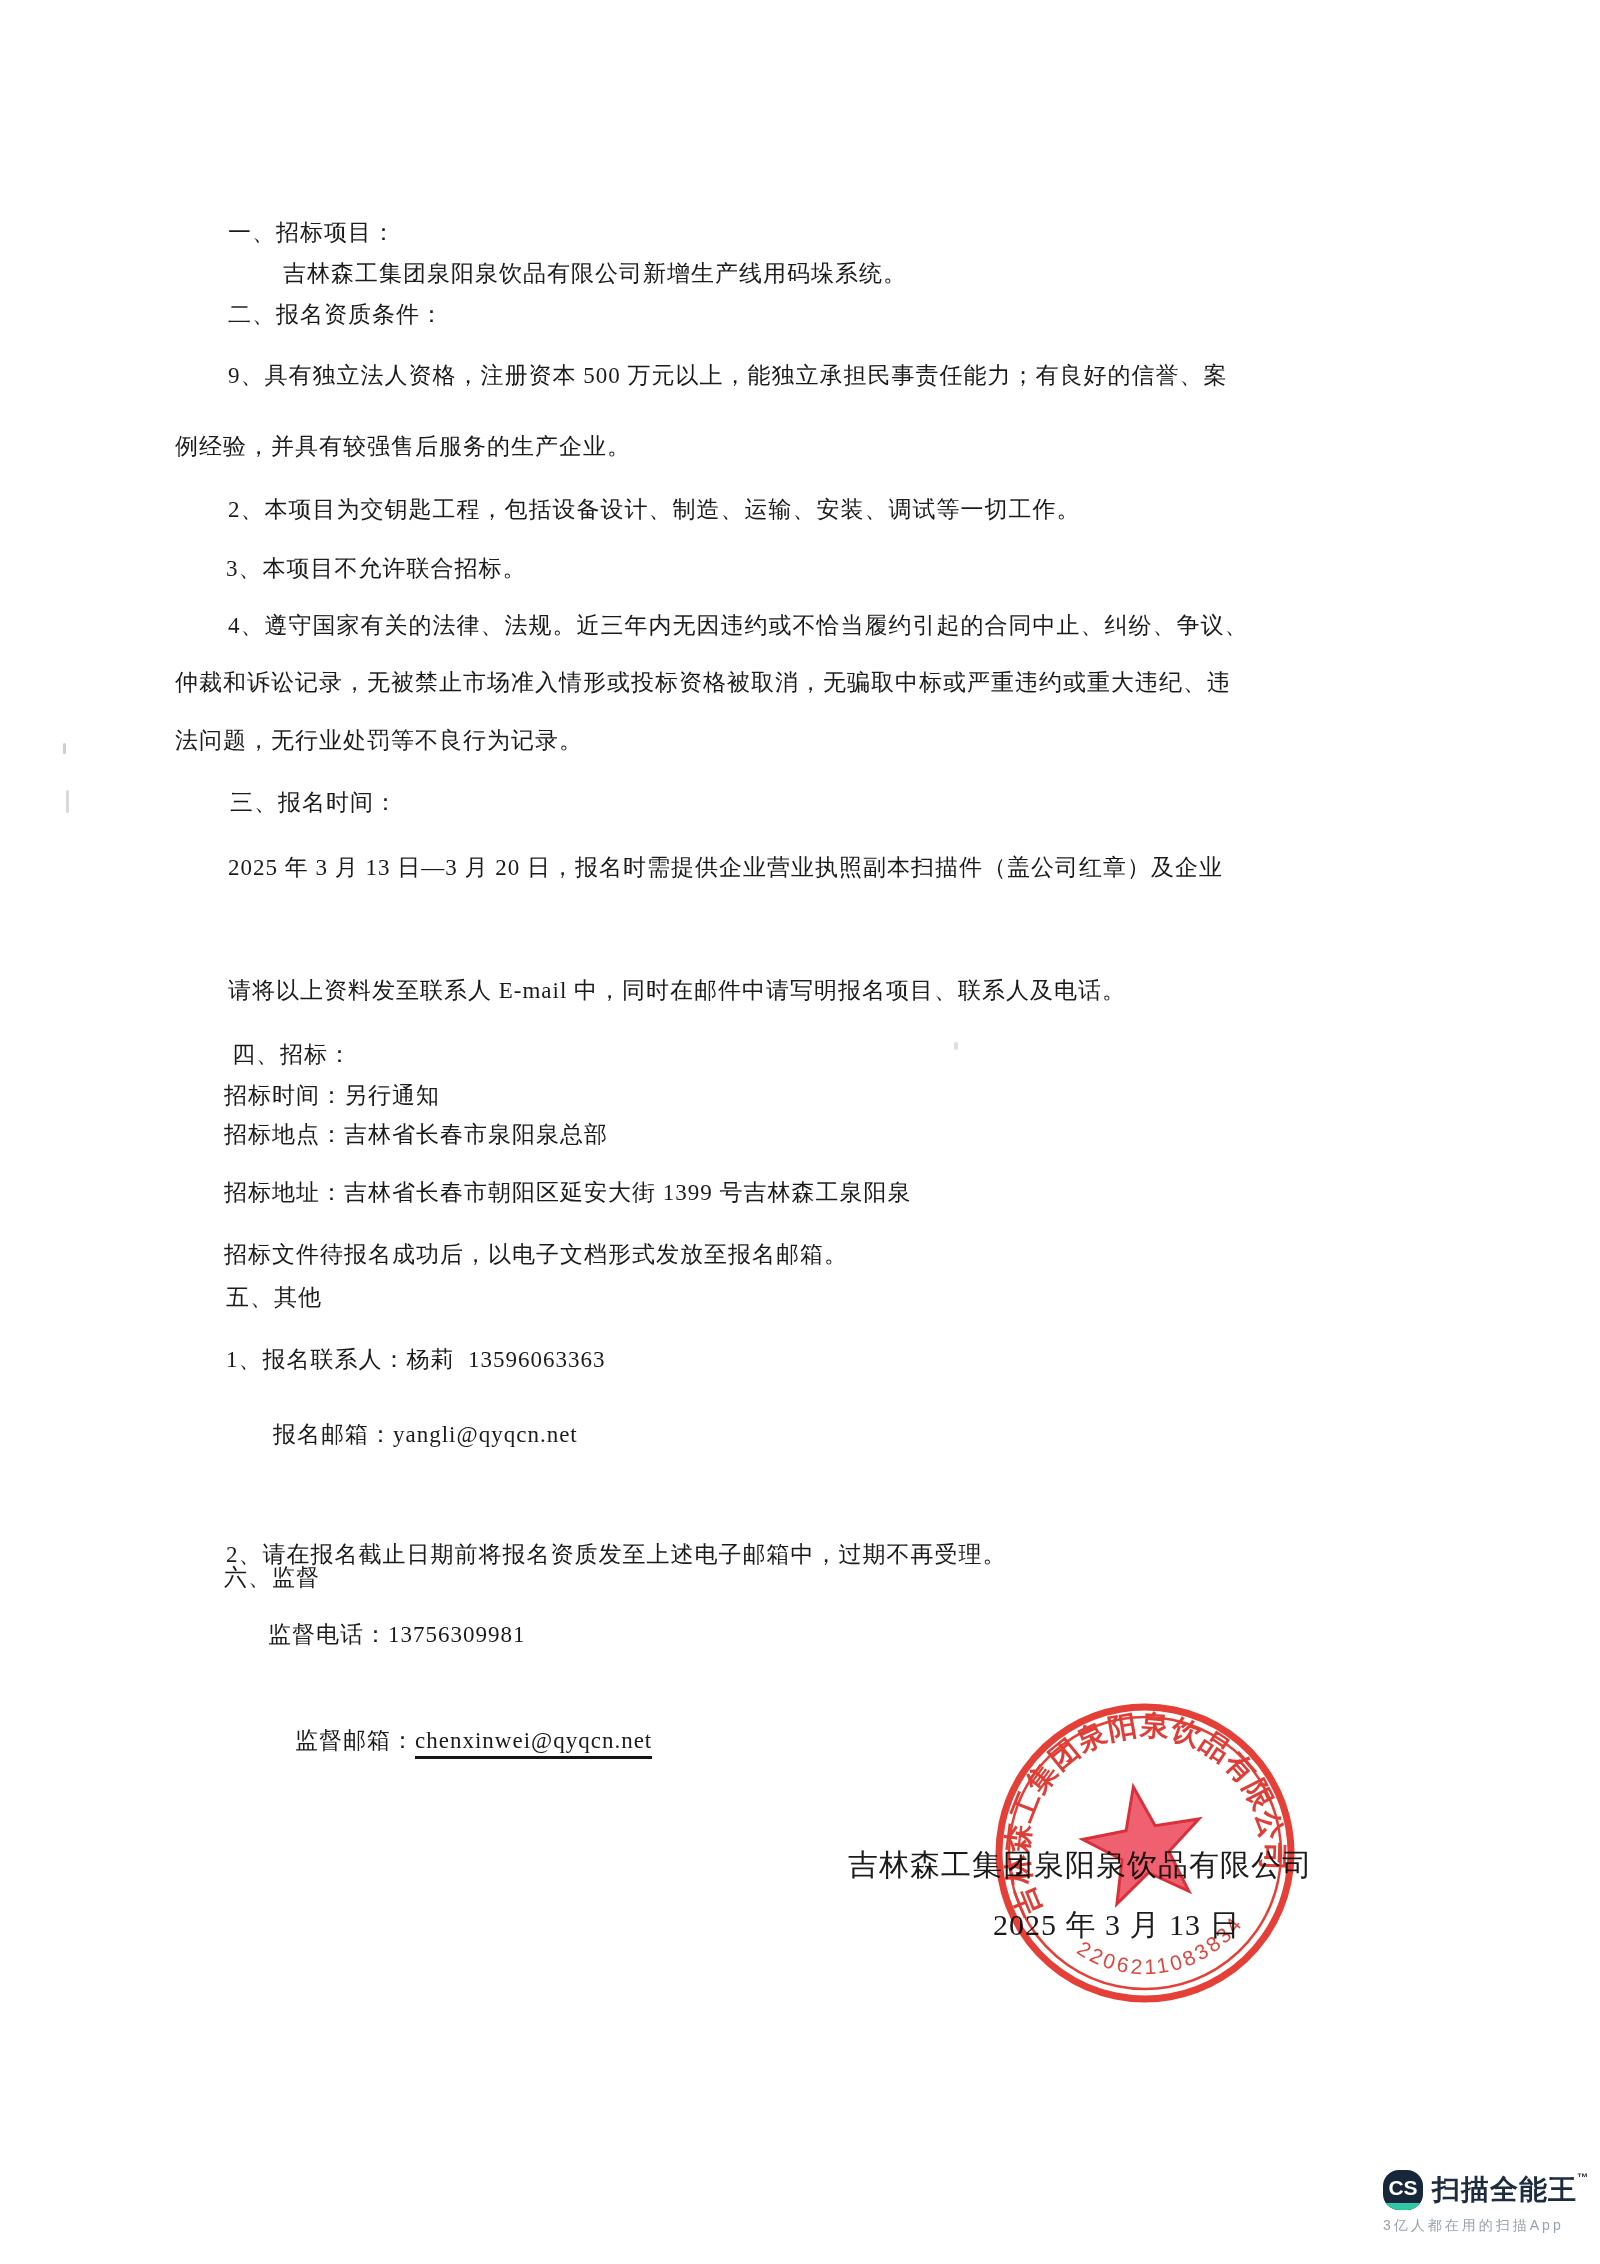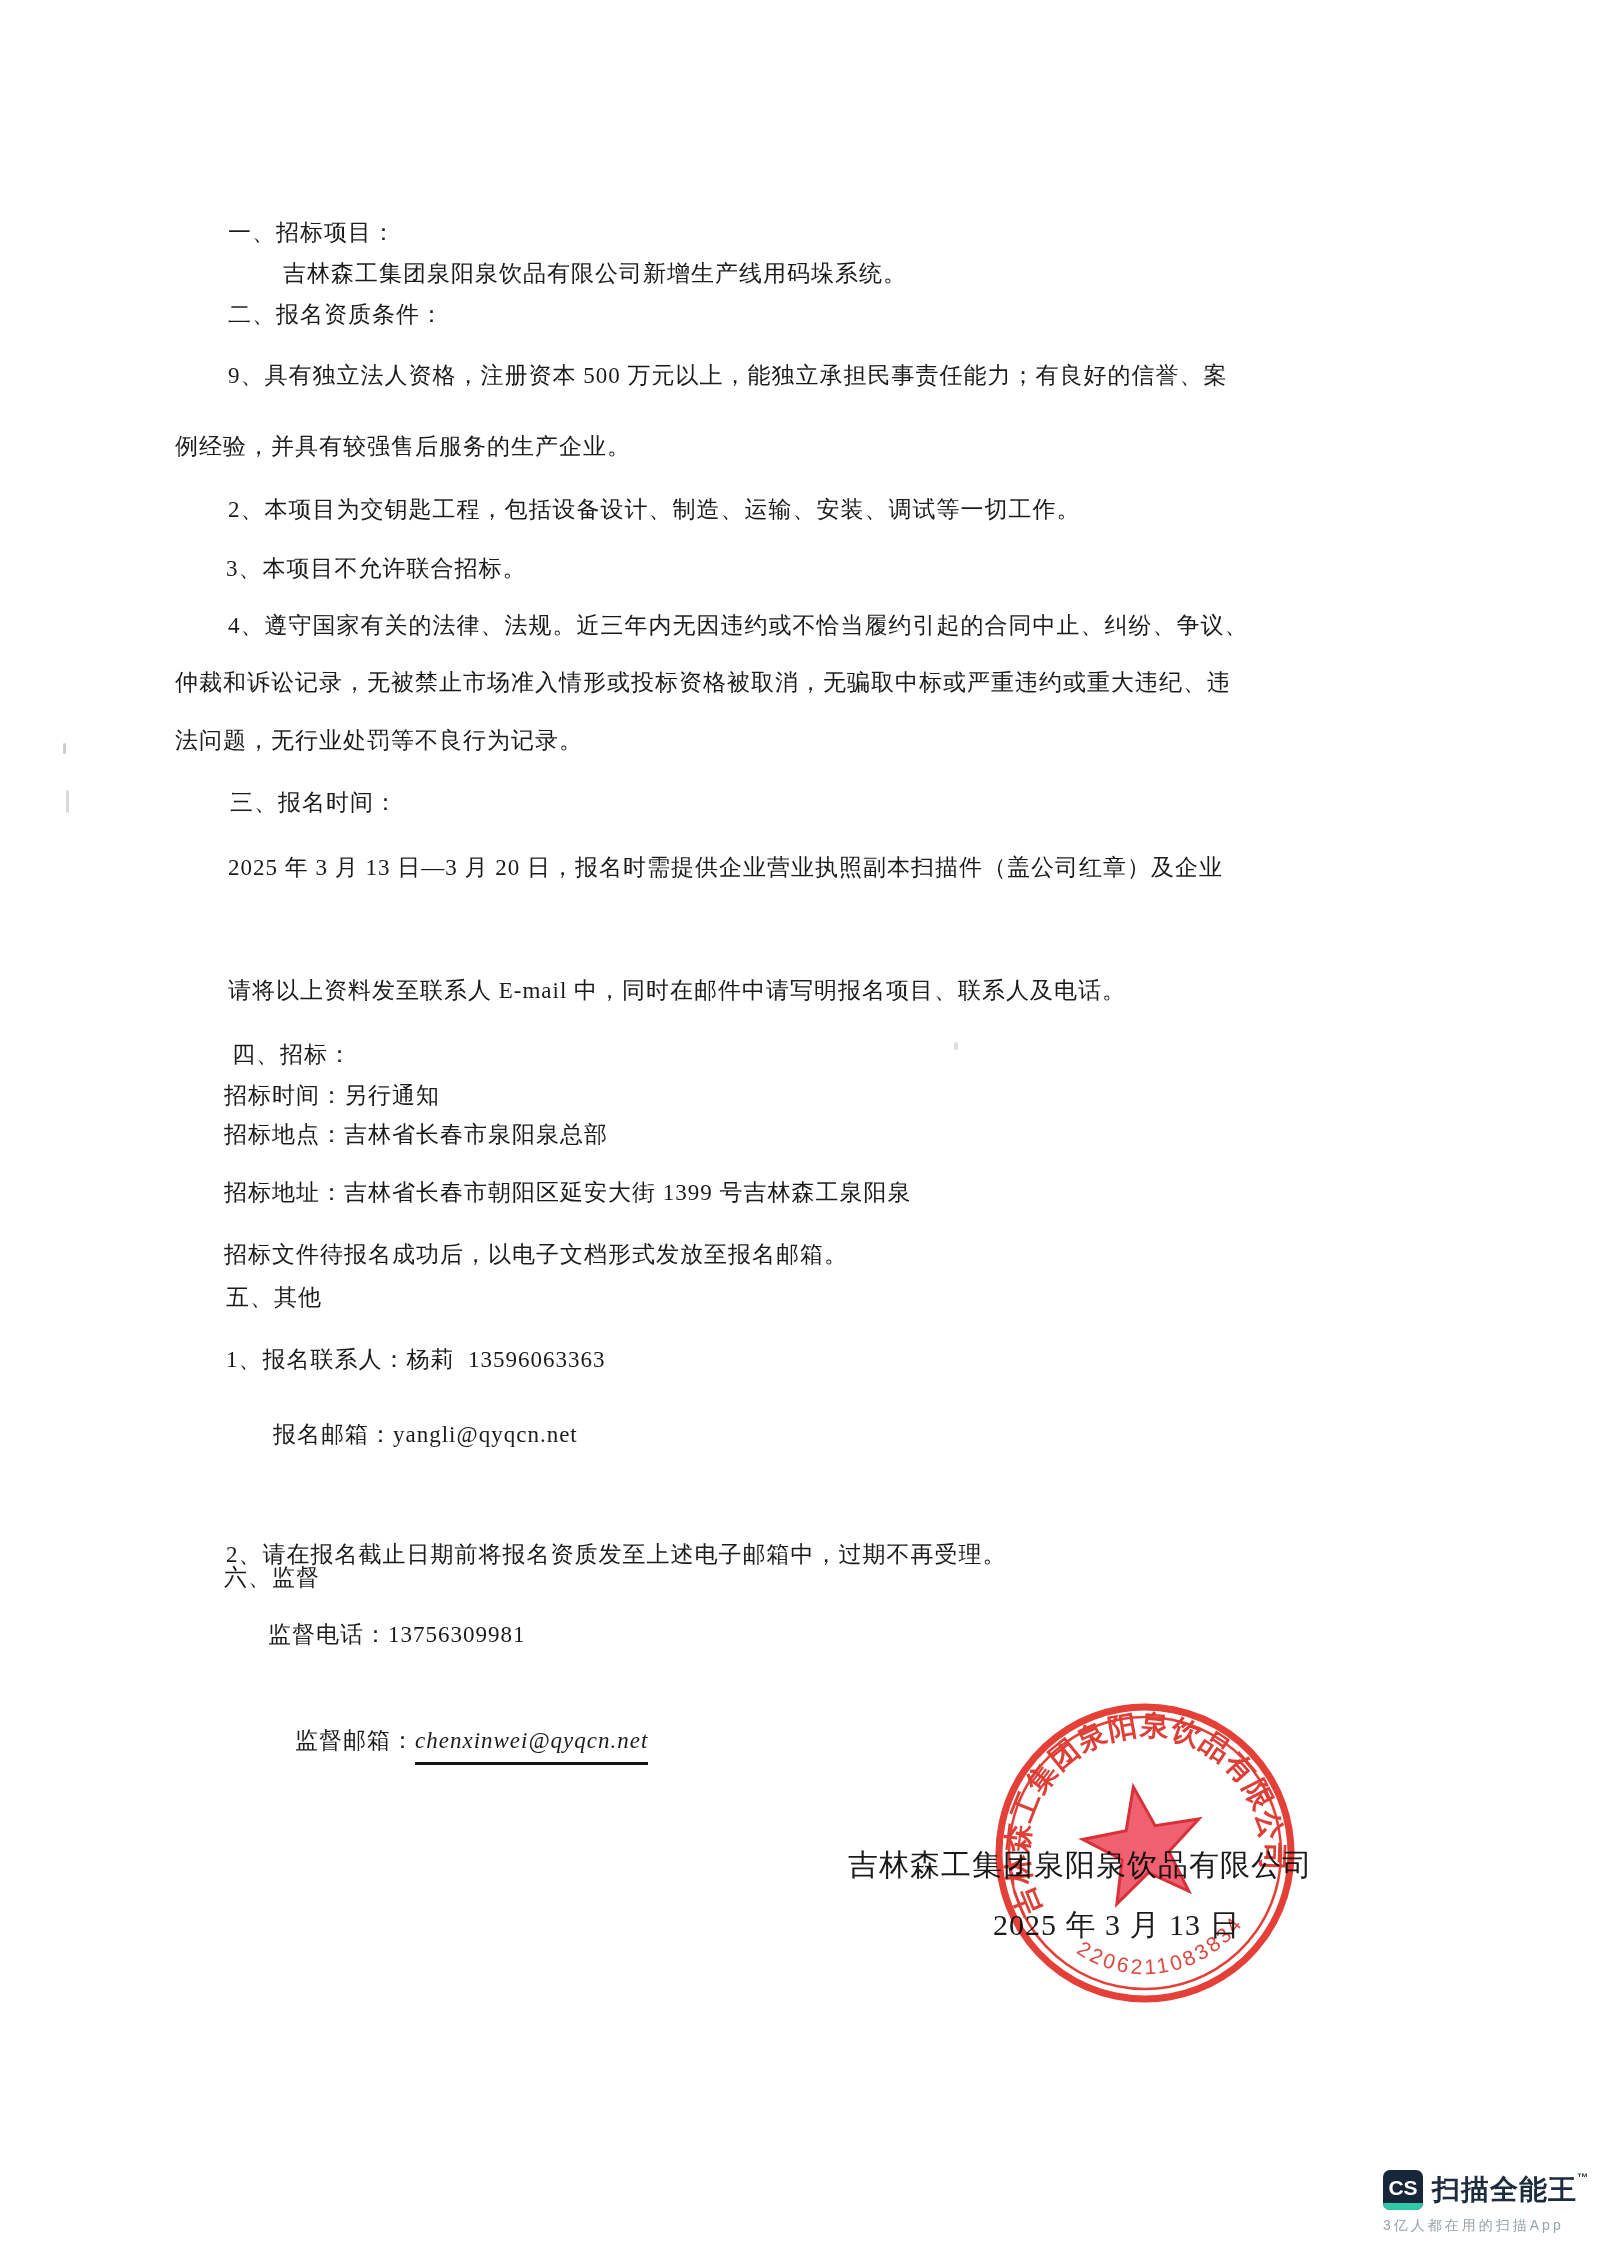--- a/index.html
+++ b/index.html
@@ -32,22 +32,21 @@
   }
   .sig{
     position:absolute;
     font-size:30px;
     letter-spacing:1px;
     white-space:pre;
     color:#1b1b1b;
   }
   .underline-email{
     border-bottom:3px solid #151515;
-    padding-bottom:9px;
-    font-style:italic;
+    padding-bottom:3px;
   }
   
   .seal{
     position:absolute;
     left:980px;top:1688px;
     width:330px;height:330px;
     mix-blend-mode:multiply;
     opacity:.93;
   }
   
@@ -57,21 +56,21 @@
     position:absolute;
     left:1383px;top:2170px;
     width:220px;
     font-family:"Liberation Sans","DejaVu Sans",sans-serif;
   }
   .cswm-row{display:flex;align-items:center;}
   .cs-badge{
     position:relative;
     width:40px;height:40px;
     background:#18263a;
-    border-radius:7px;
+    border-radius:16px;
     display:flex;align-items:center;justify-content:center;
     overflow:hidden;
     flex:0 0 auto;
   }
   .cs-badge .cs-txt{
     color:#ffffff;font-weight:bold;font-size:21px;letter-spacing:0px;
     position:relative;top:-2px;
   }
   .cs-badge .cs-strip{
     position:absolute;left:0;right:0;bottom:0;height:7px;background:#2fc9a7;

